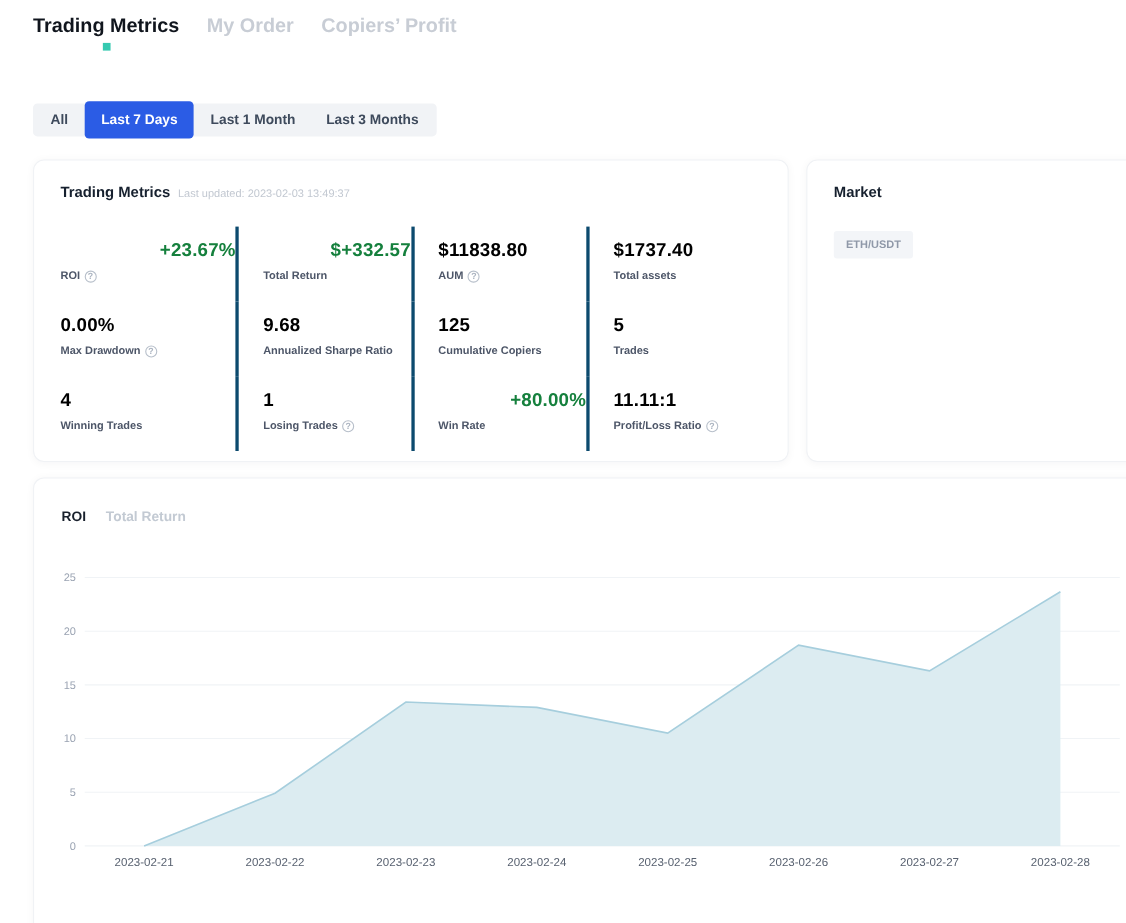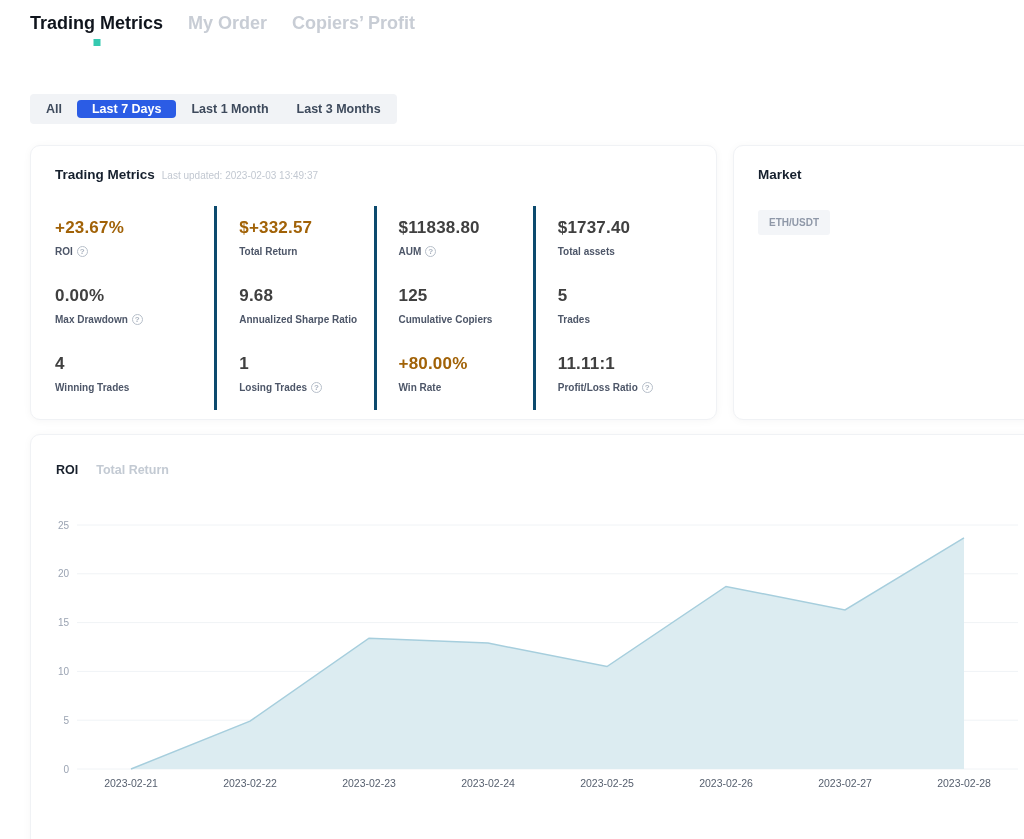--- a/index.html
+++ b/index.html
@@ -14,39 +14,39 @@
   .tab-indicator { position:absolute; left:50%; transform:translateX(-50%); bottom:0;
     width:7px; height:7px; background:#35c9b0; display:none; }
   .page-tab.active .tab-indicator { display:block; }
 
   
   .filters { position:absolute; top:94px; left:30px; height:30px; display:flex; align-items:center;
     background:#f1f3f6; border-radius:4px; padding:3px; gap:2px; }
   .filter-btn { height:24px; display:flex; align-items:center; padding:0 13px;
     font-size:12.5px; font-weight:bold; color:#3e4a5c; border-radius:4px; border:none;
     background:transparent; cursor:pointer; font-family:inherit; white-space:nowrap;text-align:right; }
-  .filter-btn.active { background:#2b5ce5; color:#fff; height:18px; margin:-3px 0; padding:0 15px; }
+  .filter-btn.active { background:#2b5ce5; color:#fff; height:34px; margin:-3px 0; padding:0 15px; }
 
   
   .card { position:absolute; background:#fff; border:1px solid #f0f2f5; border-radius:10px;
     box-shadow:0 1px 8px rgba(20,30,50,0.04); }
   .card-metrics { left:30px; top:145px; width:687px; height:275px; }
   .card-market  { left:733px; top:145px; width:310px; height:275px; }
   .card-chart   { left:30px;  top:434px; width:1013px; height:424px; }
 
   .m-head { position:absolute; top:21px; left:24px; display:flex; align-items:baseline; gap:7px; }
   .m-title { font-size:13.5px; font-weight:bold; color:#16202e; }
   .m-updated { font-size:10px; color:#c2c8d1; }
 
   .stats-grid { position:absolute; left:24px; right:24px; top:60px;
     display:grid; grid-template-columns:repeat(4,1fr); grid-auto-rows:68px; }
   .stat { padding-top:12px; }
   .stat.divided { border-left:3px solid #0c4a6e; padding-left:22px; }
-  .stat-value { font-size:17px; font-weight:600; color:#404040; letter-spacing:0.2px; }
-  .stat-value.green { color:#a16207; }
+  .stat-value { font-size:17px; font-weight:600; color:#000000; letter-spacing:0.2px; }
+  .stat-value.green { color:#15803d;text-align:right; }
   .stat-label { margin-top:8px; font-size:10px; font-weight:bold; color:#4d5668;
     display:flex; align-items:center; gap:4px; }
   .help { display:inline-flex; align-items:center; justify-content:center;
     width:11px; height:11px; border:1px solid #b7bfca; border-radius:50%;
     color:#a9b2bf; font-size:8px; font-weight:bold; cursor:pointer; }
 
   .market-tag { position:absolute; top:64px; left:24px; background:#f3f5f8; border-radius:3px;
     padding:7px 11px; font-size:10px; font-weight:bold; color:#8f98a8; cursor:pointer; }
 
   

